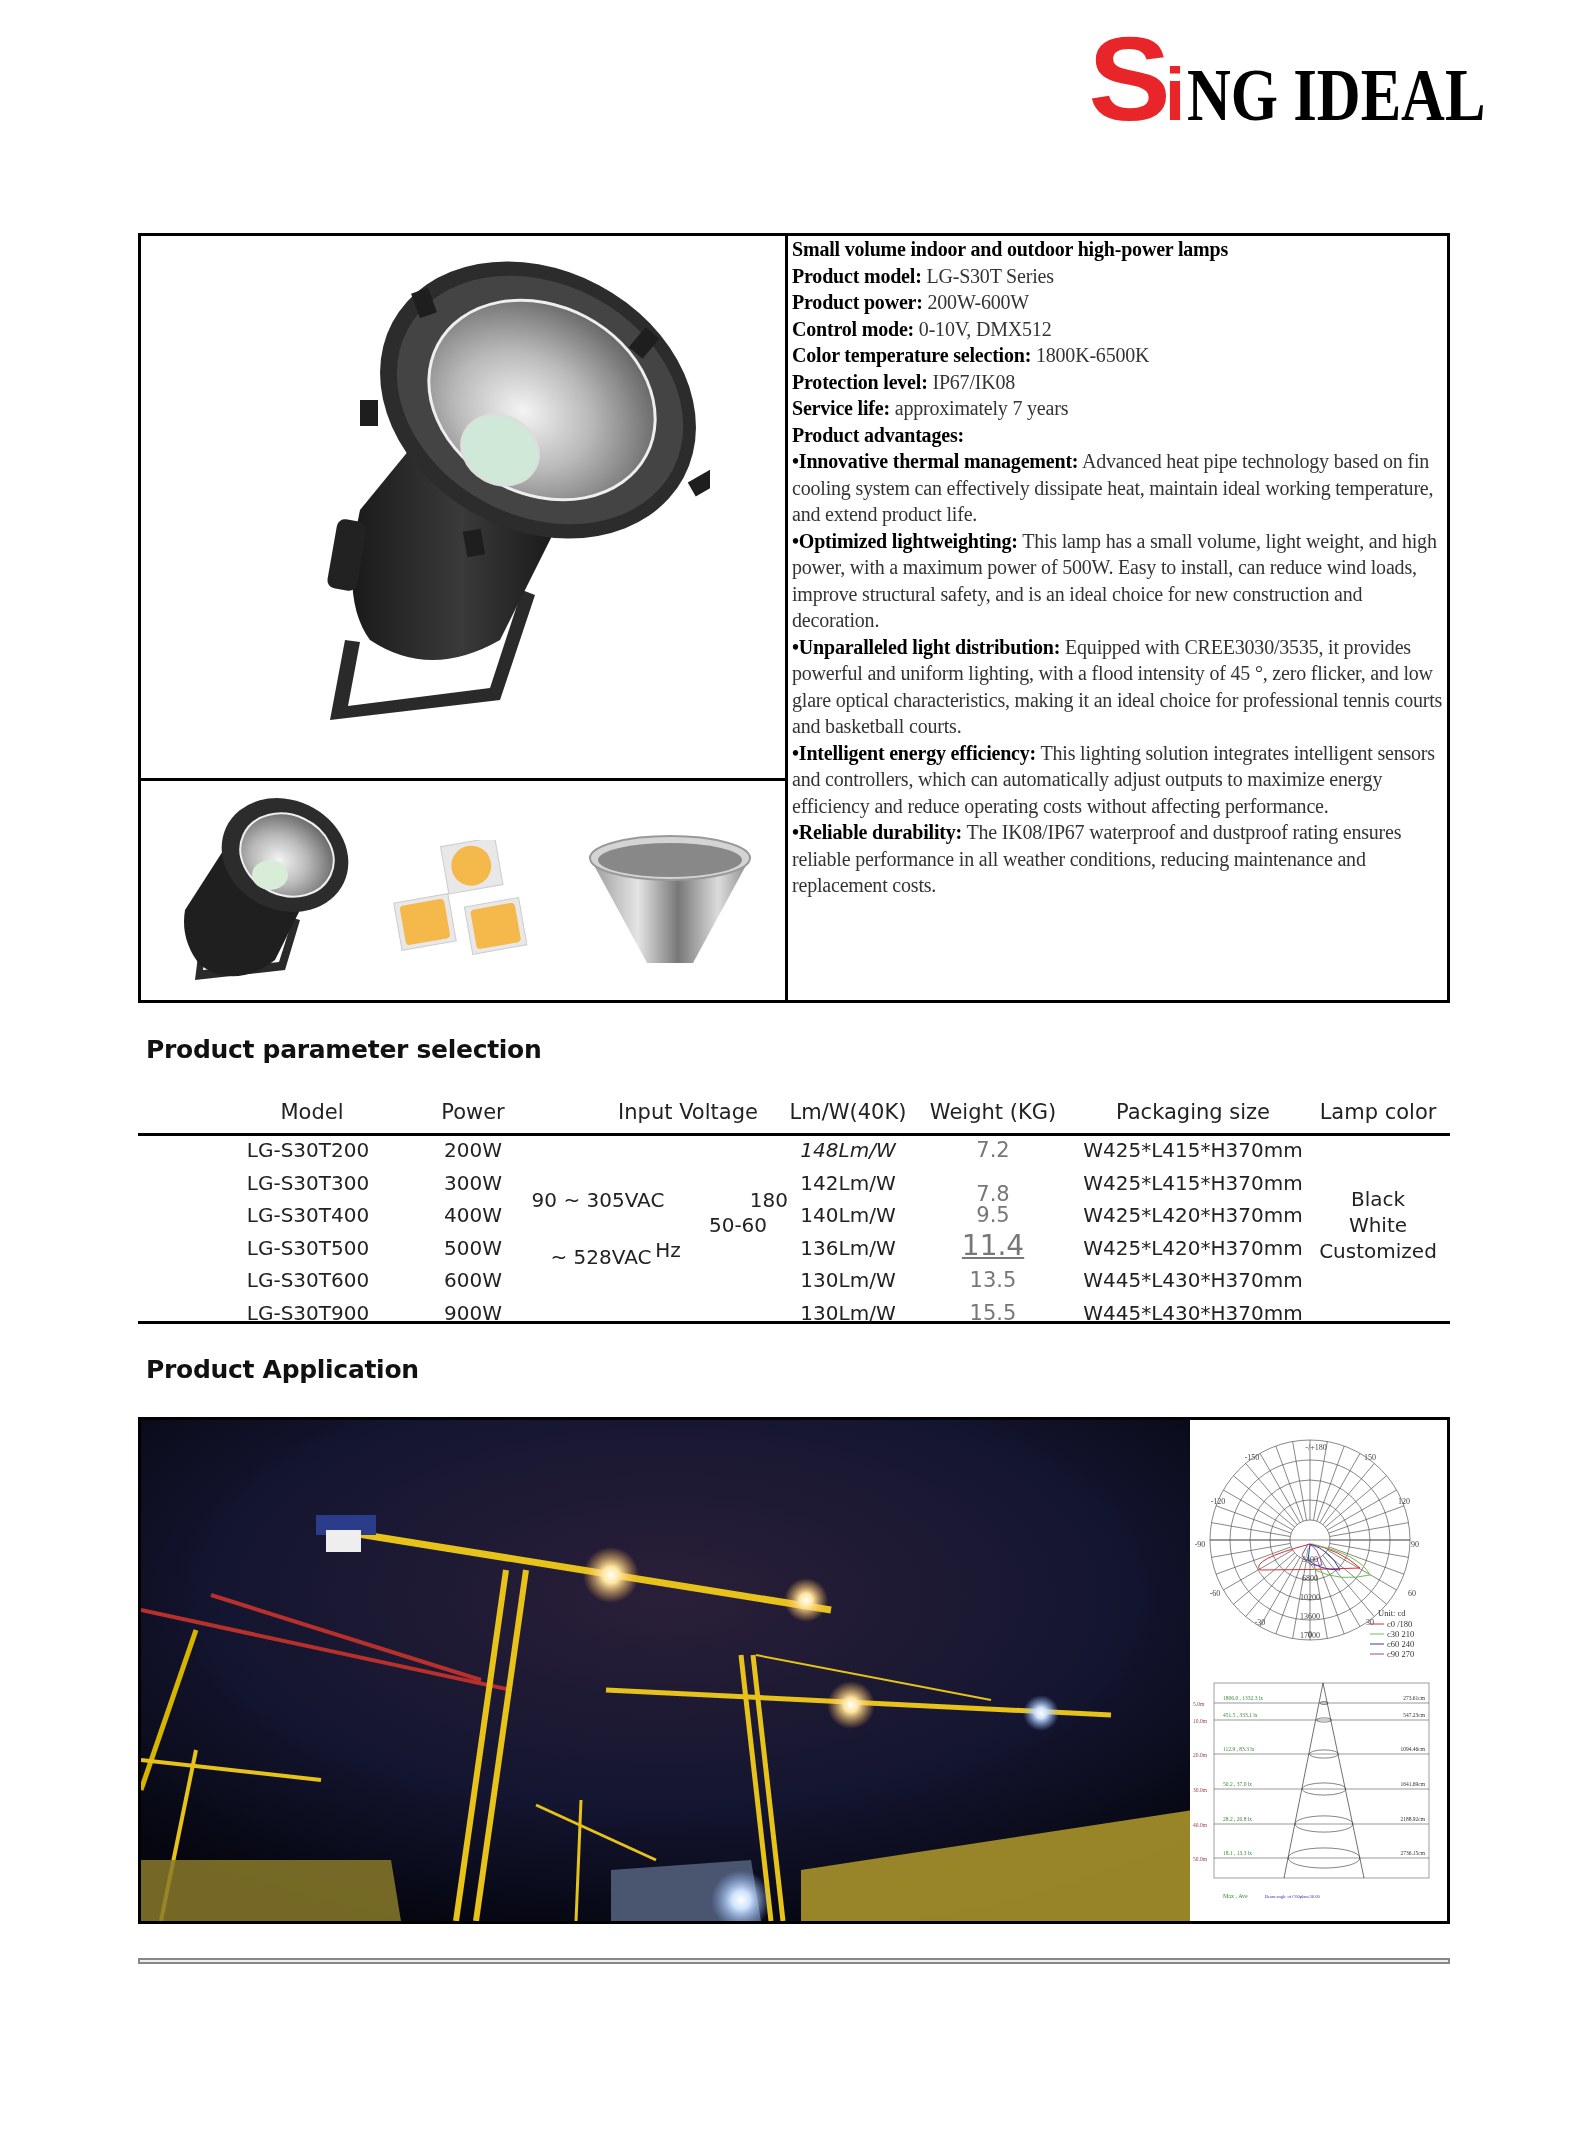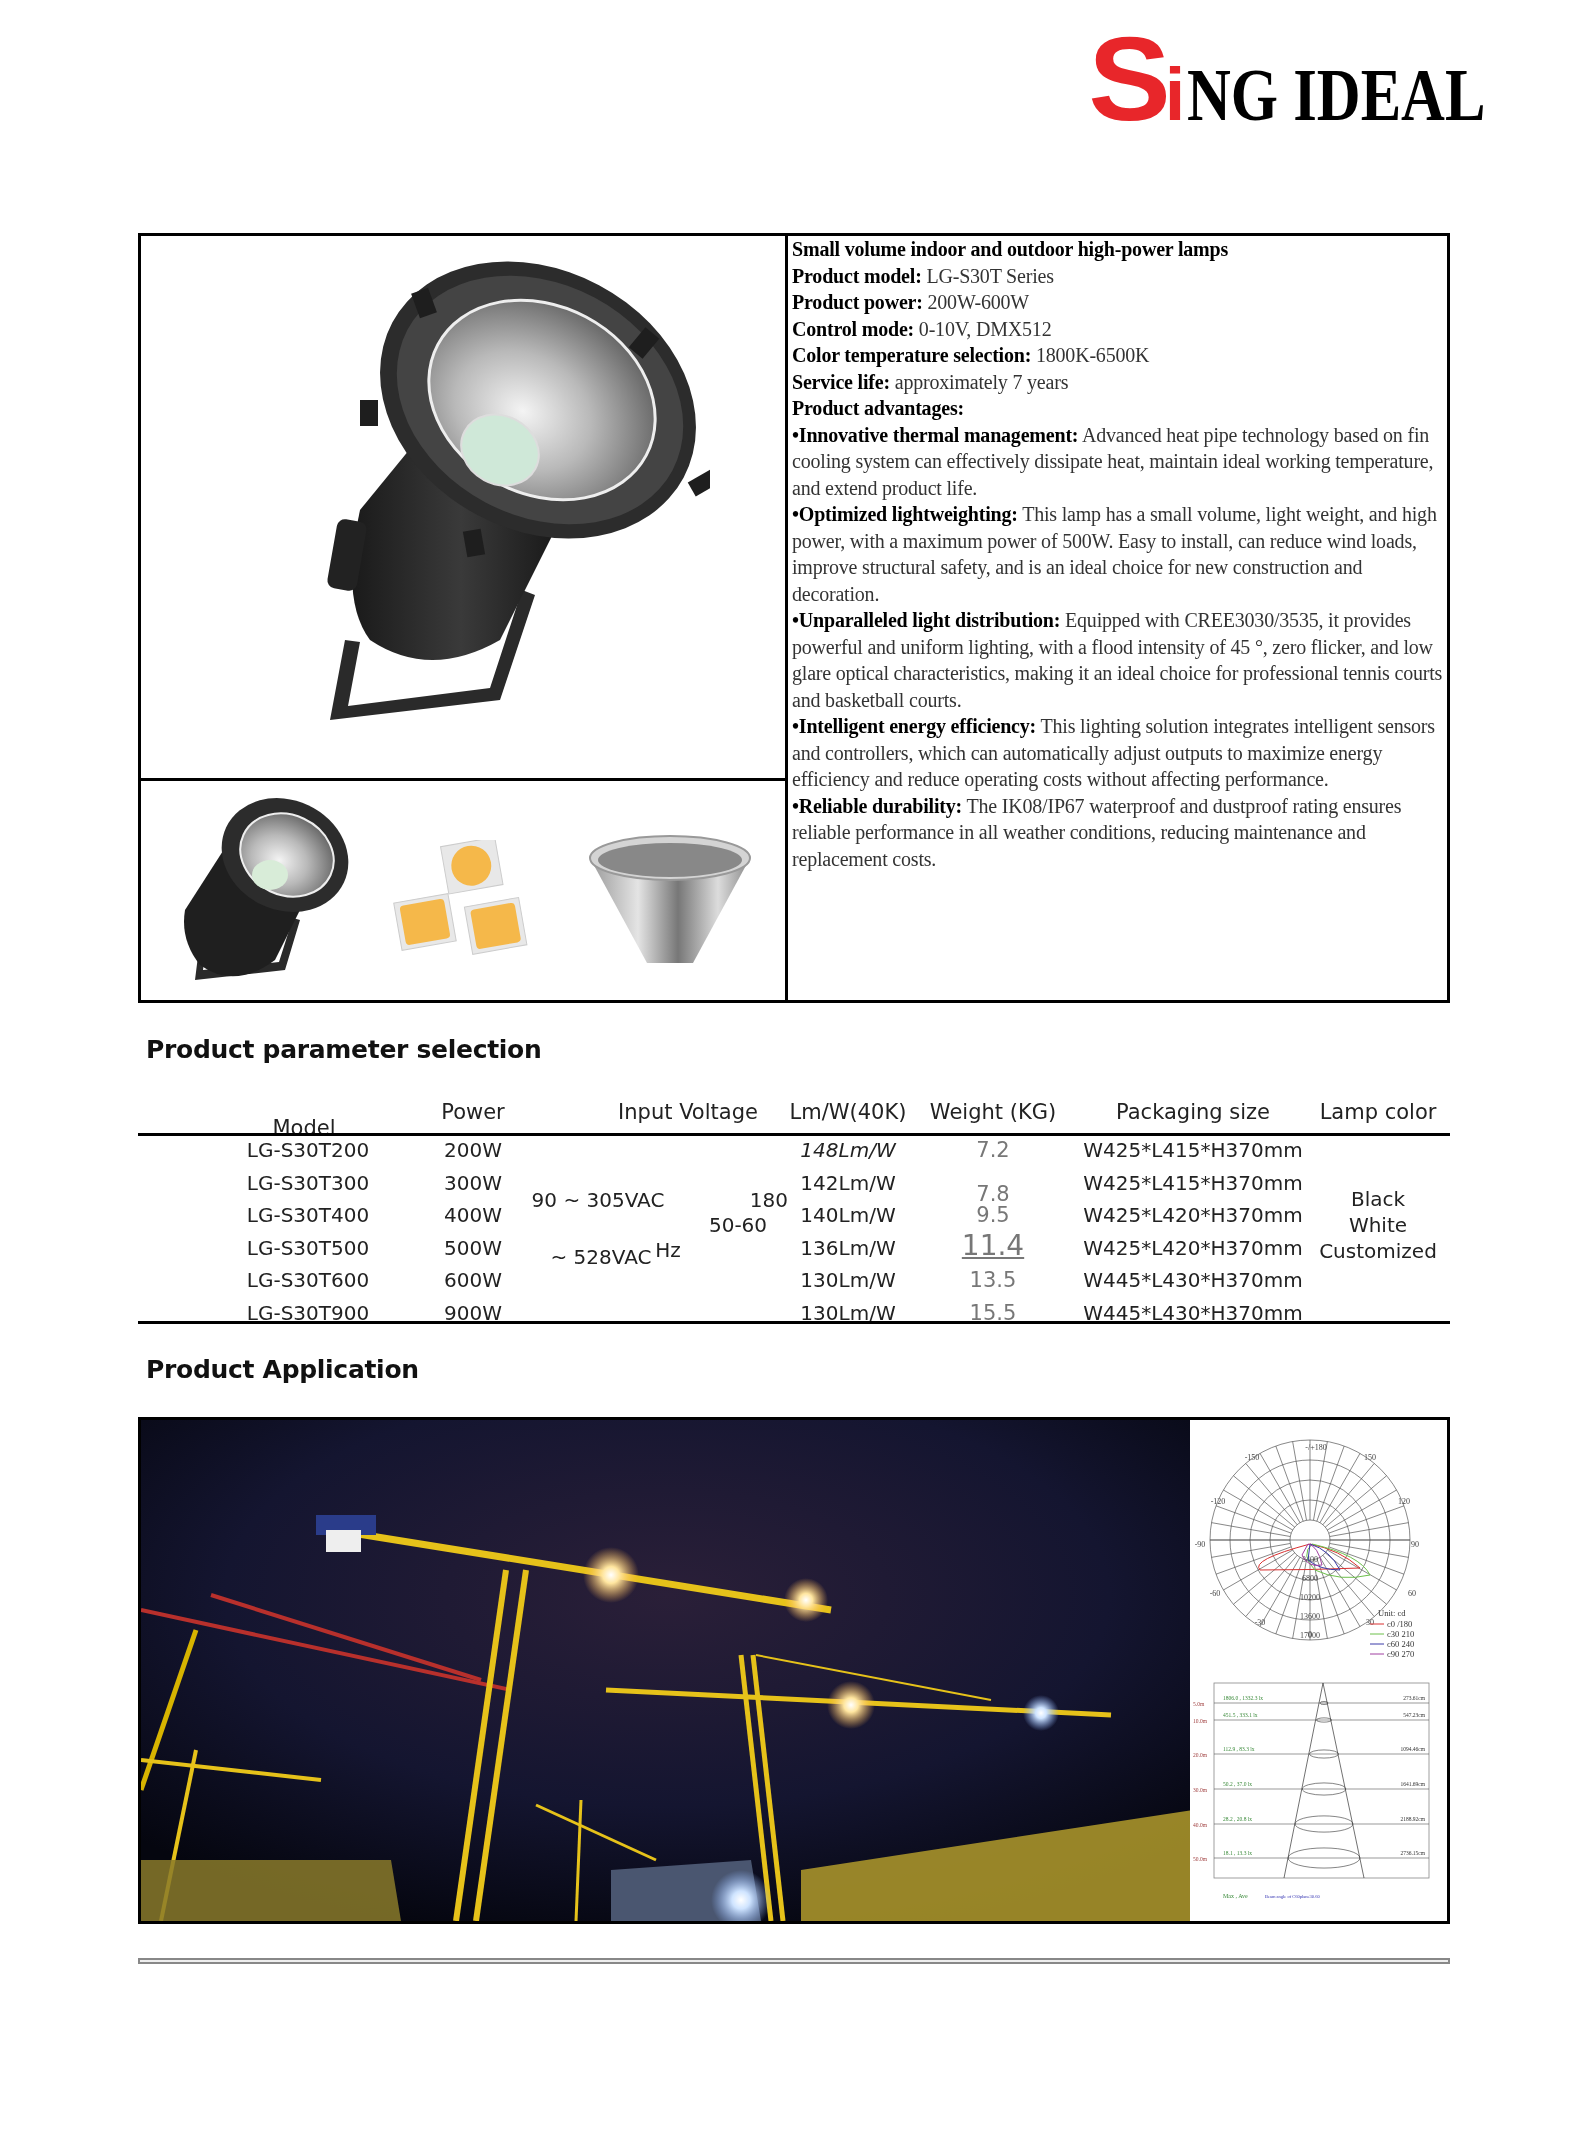--- a/index.html
+++ b/index.html
@@ -113,33 +113,34 @@
   <ellipse cx="85" cy="30" rx="80" ry="22" fill="#d4d4d4" stroke="#999" stroke-width="2"></ellipse>
   <ellipse cx="85" cy="32" rx="72" ry="17" fill="#888"></ellipse>
 </svg>
 
 <div class="abs desc">
   <div><b>Small volume indoor and outdoor high-power lamps</b></div>
   <div><b>Product model:</b> <span class="lt">LG-S30T Series</span></div>
   <div><b>Product power:</b> <span class="lt">200W-600W</span></div>
   <div><b>Control mode:</b> <span class="lt">0-10V, DMX512</span></div>
   <div><b>Color temperature selection:</b> <span class="lt">1800K-6500K</span></div>
+  <div><b>Protection level:</b> <span class="lt">IP67/IK08</span></div>
   <div><b>Service life:</b> <span class="lt">approximately 7 years</span></div>
   <div><b>Product advantages:</b></div>
   <div><b>•Innovative thermal management:</b><span class="lt"> Advanced heat pipe technology based on fin cooling system can effectively dissipate heat, maintain ideal working temperature, and extend product life.</span></div>
   <div><b>•Optimized lightweighting:</b><span class="lt"> This lamp has a small volume, light weight, and high power, with a maximum power of 500W. Easy to install, can reduce wind loads, improve structural safety, and is an ideal choice for new construction and decoration.</span></div>
   <div><b>•Unparalleled light distribution:</b><span class="lt"> Equipped with CREE3030/3535, it provides powerful and uniform lighting, with a flood intensity of 45 °, zero flicker, and low glare optical characteristics, making it an ideal choice for professional tennis courts and basketball courts.</span></div>
   <div><b>•Intelligent energy efficiency:</b><span class="lt"> This lighting solution integrates intelligent sensors and controllers, which can automatically adjust outputs to maximize energy efficiency and reduce operating costs without affecting performance.</span></div>
   <div><b>•Reliable durability:</b><span class="lt"> The IK08/IP67 waterproof and dustproof rating ensures reliable performance in all weather conditions, reducing maintenance and replacement costs.</span></div>
 </div>
 
 <div class="abs sec-title" style="left:146px;top:1035px;">Product parameter selection</div>
 
 <div class="abs tbl">
-  <div class="th" style="left:96px;width:140px;margin-top:16px;">Model</div>
+  <div class="th" style="left:104px;width:140px;">Model</div>
   <div class="th" style="left:280px;width:110px;">Power</div>
   <div class="th" style="left:440px;width:220px;">Input Voltage</div>
   <div class="th" style="left:640px;width:140px;">Lm/W(40K)</div>
   <div class="th" style="left:780px;width:150px;">Weight (KG)</div>
   <div class="th" style="left:920px;width:270px;">Packaging size</div>
   <div class="th" style="left:1170px;width:140px;">Lamp color</div>
   <div class="rule-top"></div>
 
   <div id="rows">
       <div>

